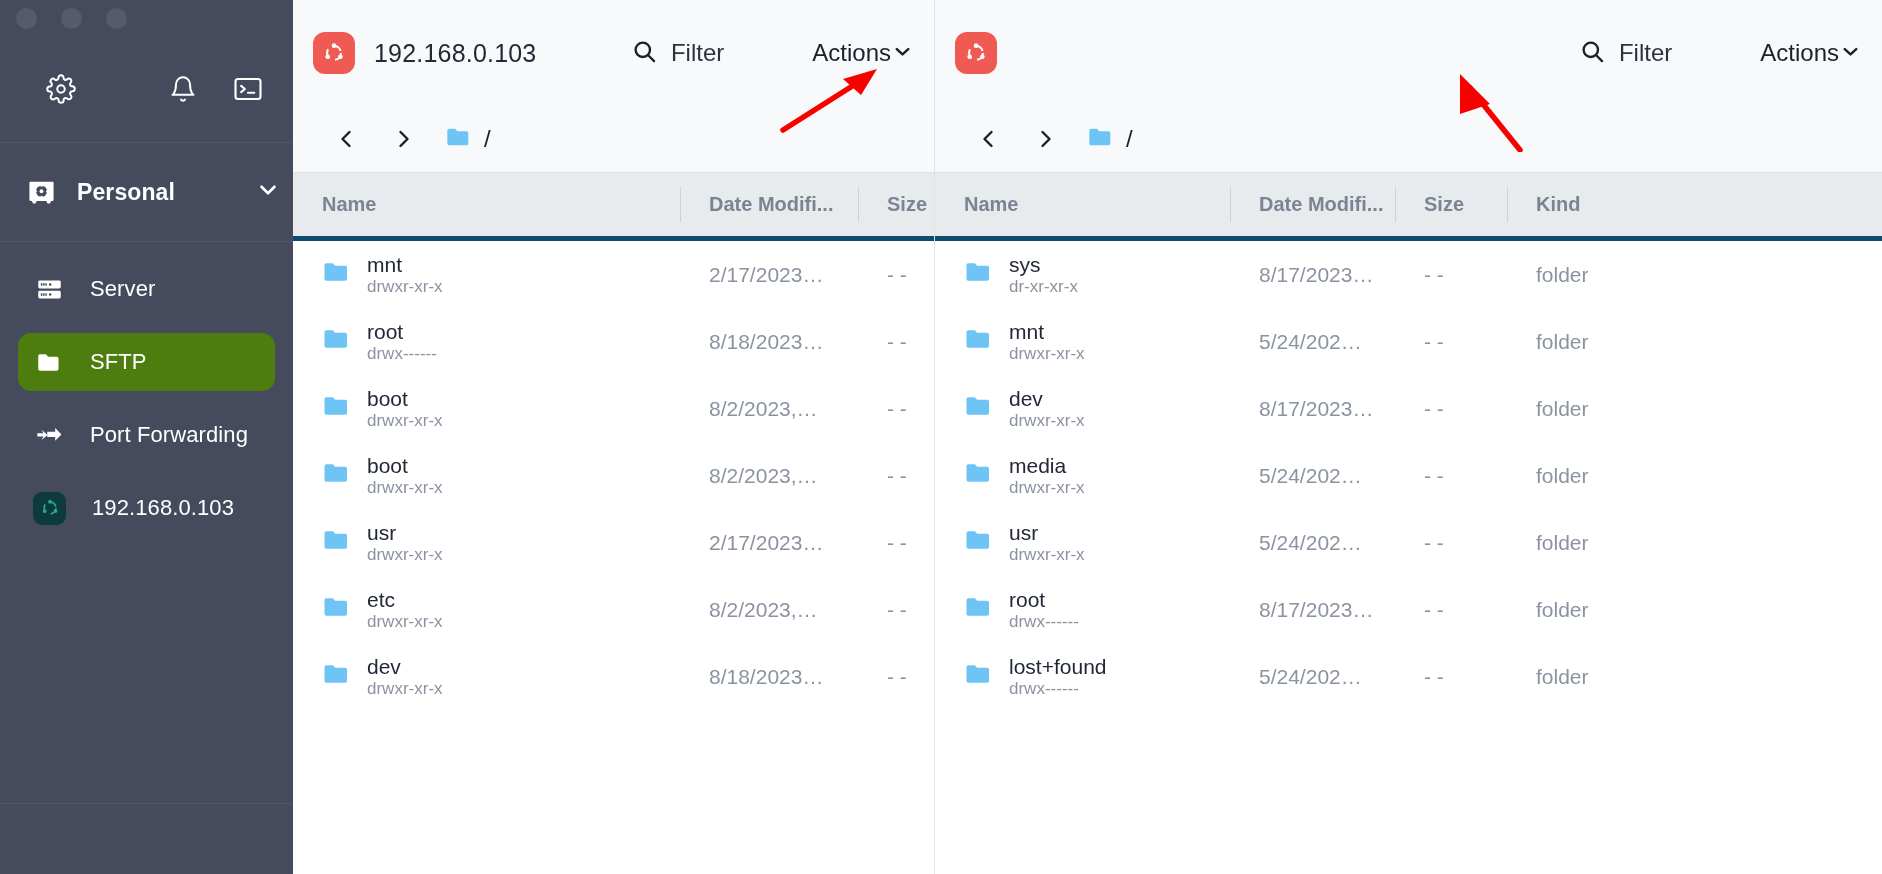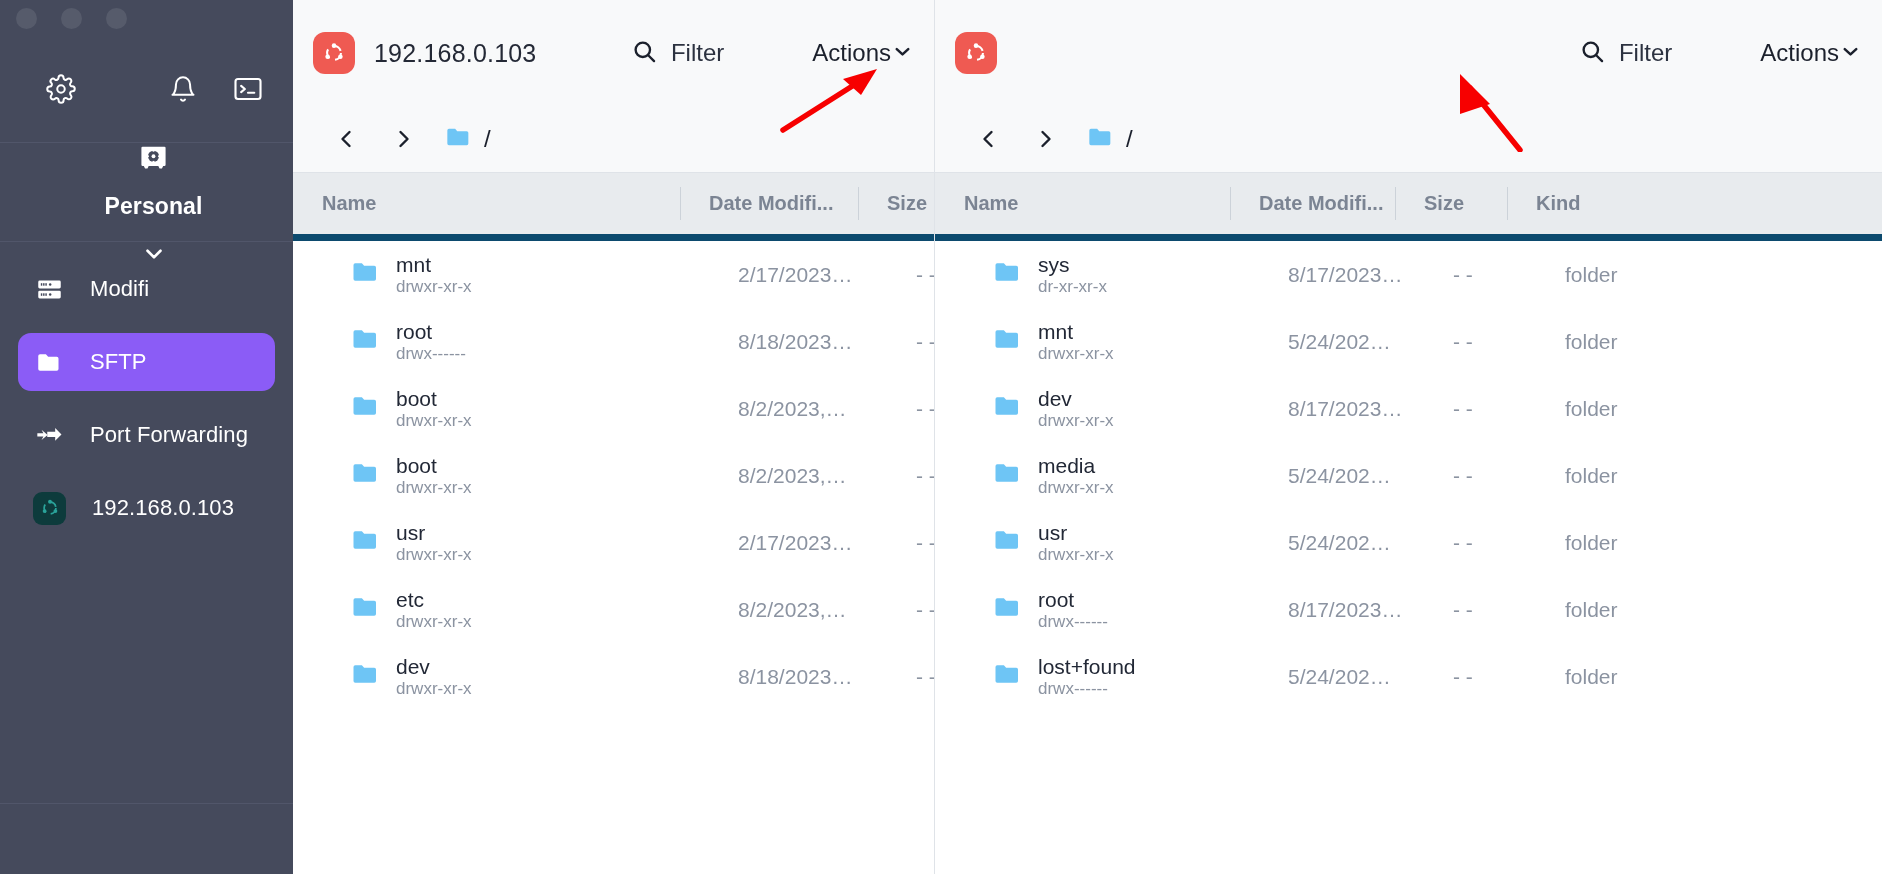--- a/index.html
+++ b/index.html
@@ -31,32 +31,32 @@
     position: relative;
   }
   .sb-toolbar .spacer { flex: 1; }
   .sb-icon { color: #ffffff; display: flex; align-items: center; justify-content: center; }
   .sb-toolbar .gear { margin-left: 16px; }
   .sb-toolbar .bell { margin-right: 36px; }
   .sb-divider { height: 1px; background: #51566a; }
 
   .workspace {
     height: 98px; display: flex; align-items: center;
-    padding: 0 12px 0 26px; gap: 21px; flex-direction: column;
+    padding: 0 12px 0 26px; gap: 21px;
   }
   .ws-icon { width: 30px; height: 30px; display: flex; align-items: center; justify-content: center; }
   .ws-label { color: #ffffff; font-size: 23px; font-weight: bold; letter-spacing: .1px; flex: 1; }
   .chev { color: #ffffff; }
 
   .nav { padding: 18px 18px 0 18px; display: flex; flex-direction: column; }
   .nav-item {
     height: 58px; display: flex; align-items: center; gap: 26px;
     padding-left: 16px; border-radius: 13px; margin-bottom: 15px;
   }
-  .nav-item.active { background: #8b5cf6; }
+  .nav-item.active { background: #4d7c0f; }
   .nav-ic { width: 30px; height: 30px; display:flex; align-items:center; justify-content:center; flex: 0 0 30px;}
   .nav-label { color: #ffffff; font-size: 22px; letter-spacing: .1px; }
   .host-badge {
     width: 33px; height: 33px; border-radius: 9px; background: #0d3b3c;
     display: flex; align-items: center; justify-content: center; flex: 0 0 33px;
     margin-left: -1px;
   }
   .sb-foot-divider { position: absolute; left: 0; right: 0; top: 803px; height: 1px; background: #51566a; }
 
   
@@ -92,28 +92,28 @@
   .actions-label { font-size: 24px; color: #1b202c; }
 
   .crumbbar { height: 66px; display: flex; align-items: center; padding-left: 26px; gap: 0; }
   .navbtn { width: 56px; display: flex; align-items: center; justify-content: center; }
   .crumb-folder { margin-left: 14px; display: flex; align-items: center; gap: 11px; }
   .crumb-label { font-size: 24px; color: #1b202c; }
 
   
   .thead {
     display: flex; height: 69px; align-items: center;
-    background: #e8ebee; border-top: 1px solid #dfe3e8; border-bottom: 7px solid #0c4a6e;
+    background: #e8ebee; border-top: 1px solid #dfe3e8; border-bottom: 5px solid #0c4a6e;
   }
   .th { font-size: 20px; color: #7b8493; font-weight: bold; height: 100%; display: flex; align-items: center;
         padding-left: 29px; position: relative; overflow: hidden; white-space: nowrap; }
   .th + .th::before {
     content:""; position:absolute; left:0; top:14px; bottom:14px; width:1px; background:#ccd2d9;
   }
-  .tbody { flex: 1; overflow: hidden; margin-left: 29px; }
+  .tbody { flex: 1; overflow: hidden; }
   .trow { display: flex; height: 67px; align-items: center; }
   .td { height: 100%; display: flex; align-items: center; padding-left: 29px;
         font-size: 21px; color: #8b93a1; white-space: nowrap; overflow: hidden; }
   .td-name { padding-left: 29px; gap: 15px; }
   .folder-ico { flex: 0 0 30px; }
   .name-block { display: flex; flex-direction: column; gap: 2px; }
   .fname { font-size: 21px; color: #222836; line-height: 1.05; }
   .fperm { font-size: 17px; color: #8b93a1; line-height: 1.05; }
 
   
@@ -203,21 +203,21 @@
                 <circle cx="12.6" cy="7.5" r="1.1"></circle>
               </g>
             <g fill="#454a5c">
                 <rect x="4.3" y="15.4" width="1.3" height="2.2"></rect>
                 <rect x="6.3" y="15.4" width="1.3" height="2.2"></rect>
                 <rect x="8.3" y="15.4" width="1.3" height="2.2"></rect>
                 <circle cx="12.6" cy="16.5" r="1.1"></circle>
               </g>
           </svg>
         </span>
-        <span class="nav-label">Modifi</span>
+        <span class="nav-label">Server</span>
       </div>
 
       <div class="nav-item active">
         <span class="nav-ic">
           <svg width="27" height="27" viewBox="0 0 24 24" fill="#fff">
               <path d="M2 6.2a1.6 1.6 0 0 1 1.6-1.6h5.2l2 2.2h7.6A1.6 1.6 0 0 1 20 8.4v9.4a1.6 1.6 0 0 1-1.6 1.6H3.6A1.6 1.6 0 0 1 2 17.8z"></path>
             </svg>
         </span>
         <span class="nav-label">SFTP</span>
       </div>

